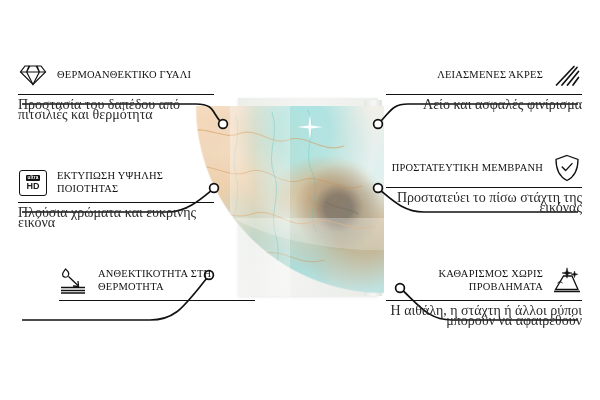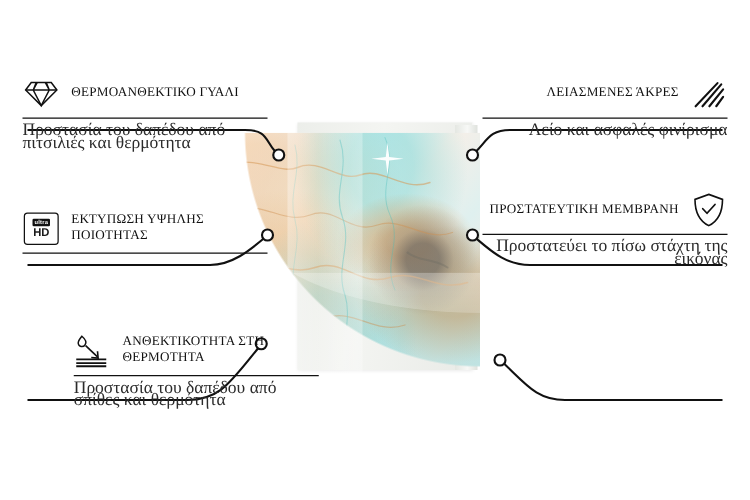--- a/index.html
+++ b/index.html
@@ -139,36 +139,36 @@
     <div class="head">
       <span class="ico">
         <span class="hd-badge">
           <span class="u">ultra</span>
           <span class="h">HD</span>
         </span>
       </span>
       <span class="ttl">ΕΚΤΥΠΩΣΗ ΥΨΗΛΗΣ ΠΟΙΟΤΗΤΑΣ</span>
     </div>
     <div class="rule"></div>
+    <div class="sub">Πλούσια χρώματα και ευκρινής εικόνα</div>
   </div>
 
   <div class="feat left" id="f3">
     <div class="head">
       <span class="ico">
         <svg width="30" height="28" viewBox="0 0 30 28" fill="none" stroke="#111" stroke-width="1.3">
           <path d="M6.5,2 C9.5,4.5 10.5,7 9,9 C7.5,11 4,10.5 3.6,7.8 C3.3,5.8 5,4 6.5,2 Z" stroke-width="1.2"></path>
           <path d="M9.5,9.5 L19,18.5" stroke-width="1.3"></path>
           <path d="M14,19 L19.5,19.5 L19,14" stroke-width="1.3"></path>
           <path d="M2,20.5 L26,20.5 M2,23.5 L26,23.5 M2,26 L26,26" stroke-width="1.5"></path>
         </svg>
       </span>
       <span class="ttl">ΑΝΘΕΚΤΙΚΟΤΗΤΑ ΣΤΗ ΘΕΡΜΟΤΗΤΑ</span>
     </div>
     <div class="rule"></div>
-    <div class="sub">Προστασία του δαπέδου από σπίθες και θερμότητα</div>
   </div>
 
   <div class="feat right" id="f4">
     <div class="head">
       <span class="ttl">ΛΕΙΑΣΜΕΝΕΣ ΆΚΡΕΣ</span>
       <span class="ico">
         <svg width="28" height="26" viewBox="0 0 28 26" fill="none" stroke="#111" stroke-width="1.7" stroke-linecap="round">
           <path d="M3.5,23 L21,4.5"></path>
             <path d="M9,23 L24,5.5"></path>
             <path d="M14.5,23 L25.5,9.5"></path>
@@ -187,14 +187,30 @@
         <svg width="26" height="28" viewBox="0 0 26 28" fill="none" stroke="#111" stroke-width="1.3">
           <path d="M13,1.5 L24,5.5 C24,15 21,22.5 13,26.5 C5,22.5 2,15 2,5.5 Z"></path>
           <path d="M8.2,13 L11.6,16.6 L18,9.6" stroke-width="1.4" stroke-linecap="round" stroke-linejoin="round"></path>
         </svg>
       </span>
     </div>
     <div class="rule"></div>
     <div class="sub">Προστατεύει το πίσω στάχτη της εικόνας</div>
   </div>
 
+  <div class="feat right" id="f6">
+    <div class="head">
+      <span class="ttl">ΚΑΘΑΡΙΣΜΟΣ ΧΩΡΙΣ ΠΡΟΒΛΗΜΑΤΑ</span>
+      <span class="ico">
+        <svg width="30" height="28" viewBox="0 0 30 28" fill="none" stroke="#111" stroke-width="1.3">
+          <path d="M2,24.5 L28,24.5" stroke-width="1.5"></path>
+          <path d="M3.5,22.5 L11.5,9 L20,9 L26,22.5 Z" stroke-width="1.3"></path>
+          <path d="M5.5,16 C7,14.5 9,14.5 10.5,16" stroke-width="1"></path>
+          <path d="M15,0.8 L16,5 L20,6 L16,7 L15,11.2 L14,7 L10,6 L14,5 Z" fill="#111" stroke-width=".5"></path>
+          <path d="M22.5,4 L23.2,6.6 L25.8,7.3 L23.2,8 L22.5,10.6 L21.8,8 L19.2,7.3 L21.8,6.6 Z" fill="#111" stroke-width=".5"></path>
+        </svg>
+      </span>
+    </div>
+    <div class="rule"></div>
+    <div class="sub">Η αιθάλη, η στάχτη ή άλλοι ρύποι μπορούν να αφαιρεθούν</div>
+  </div>
 
 </div>
 
 </body></html>

